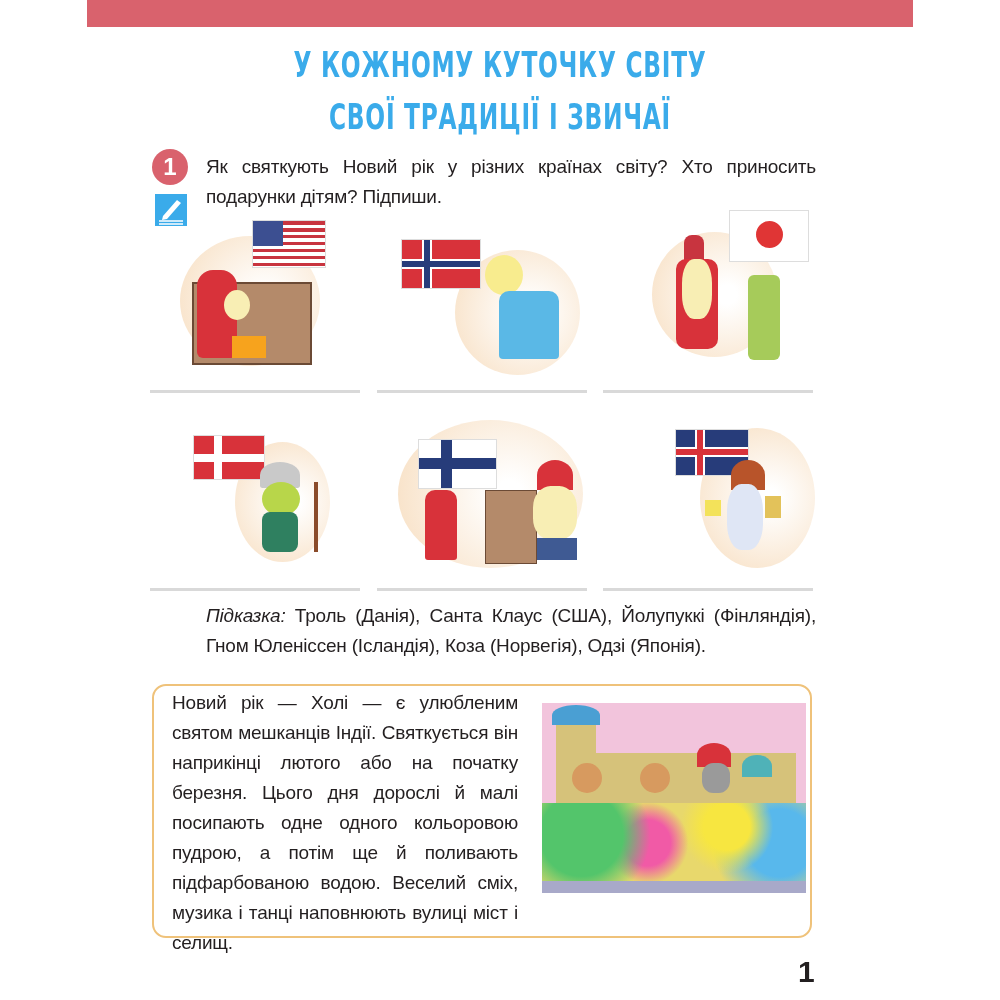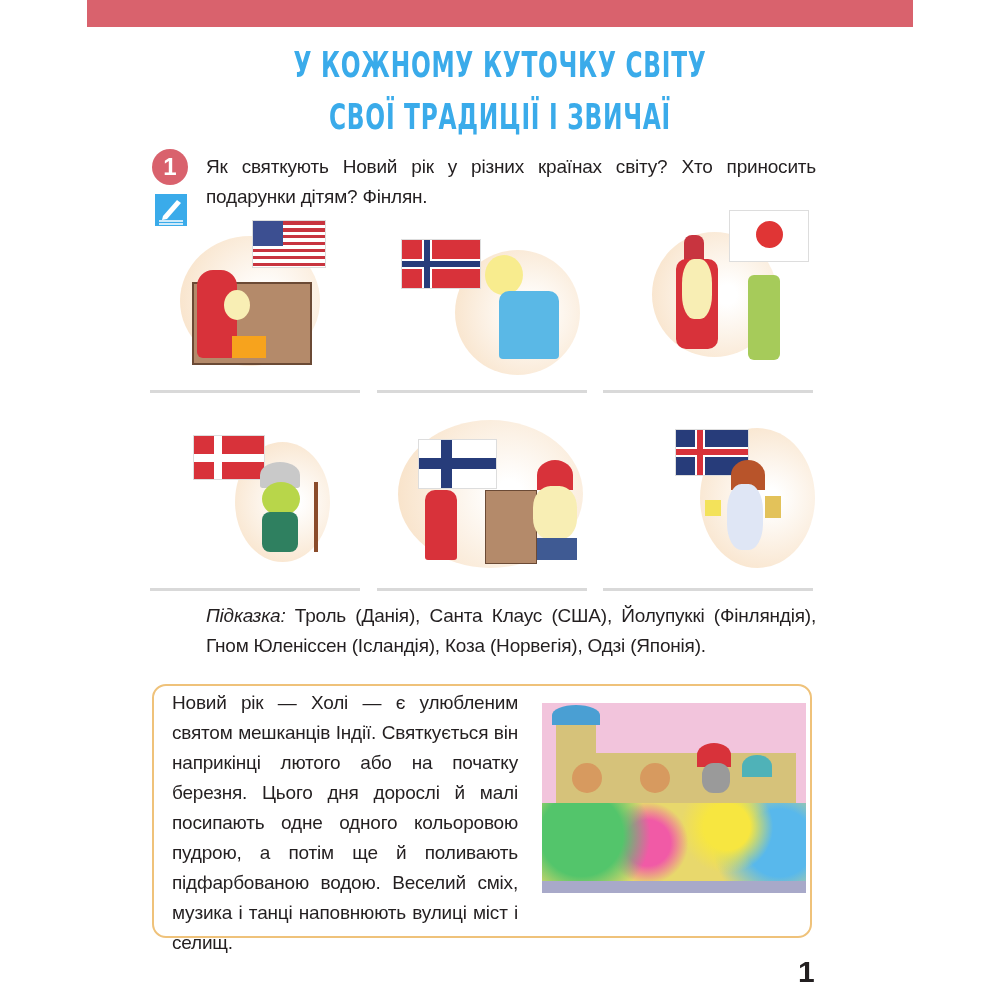--- a/index.html
+++ b/index.html
@@ -30,21 +30,21 @@
 <div class="title l1">У КОЖНОМУ КУТОЧКУ СВІТУ</div>
 <div class="title l2">СВОЇ ТРАДИЦІЇ І ЗВИЧАЇ</div>
 
 <div class="task-num">1</div>
 <div class="pen-icon">
   <svg width="32" height="32" viewBox="0 0 32 32">
     <path d="M8 22 L22 6 L26 9 L12 25 L7 26 Z" fill="#fff"></path>
     <path d="M4 27 H28 M4 30 H28" stroke="#fff" stroke-width="1.5"></path>
   </svg>
 </div>
-<div class="question">Як святкують Новий рік у різних країнах світу? Хто приносить подарунки дітям? Фінлян.</div>
+<div class="question">Як святкують Новий рік у різних країнах світу? Хто приносить подарунки дітям? Підпиши.</div>
 
 <div class="illus" style="left:180px;top:236px;width:140px;height:130px;"></div>
 <div class="flag" style="left:253px;top:221px;width:72px;height:46px;background:repeating-linear-gradient(#c8343f 0 3.5px,#fff 3.5px 7px);">
   <div style="width:30px;height:25px;background:#3c4f91;"></div>
 </div>
 <div class="char" style="left:192px;top:270px;width:120px;height:95px;">
   <div style="position:absolute;left:0;top:12px;width:120px;height:83px;background:#b48a6a;border:2px solid #6b4a35;box-sizing:border-box;"></div>
   <div style="position:absolute;left:5px;top:0;width:40px;height:88px;background:#d8323a;border-radius:16px 16px 6px 6px;"></div>
   <div style="position:absolute;left:32px;top:20px;width:26px;height:30px;background:#f8eeb4;border-radius:50%;"></div>
   <div style="position:absolute;left:40px;top:66px;width:34px;height:22px;background:#f7a31d;"></div>

